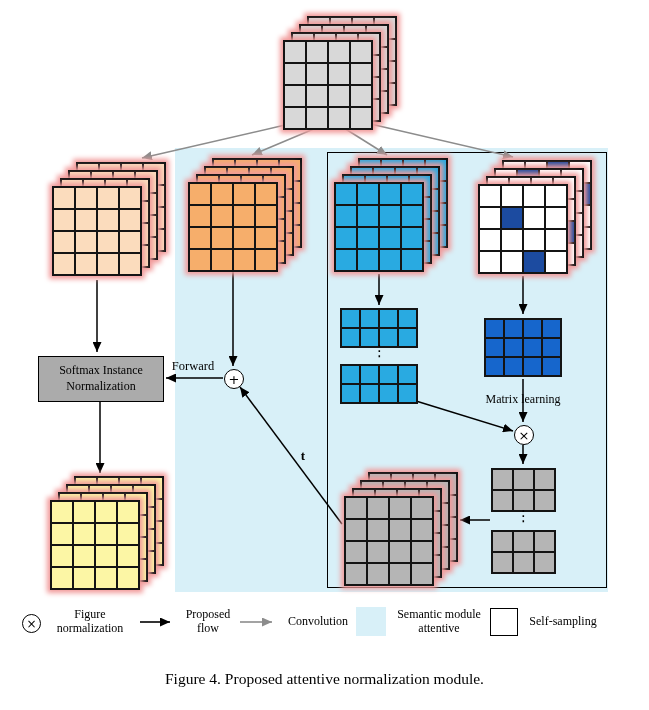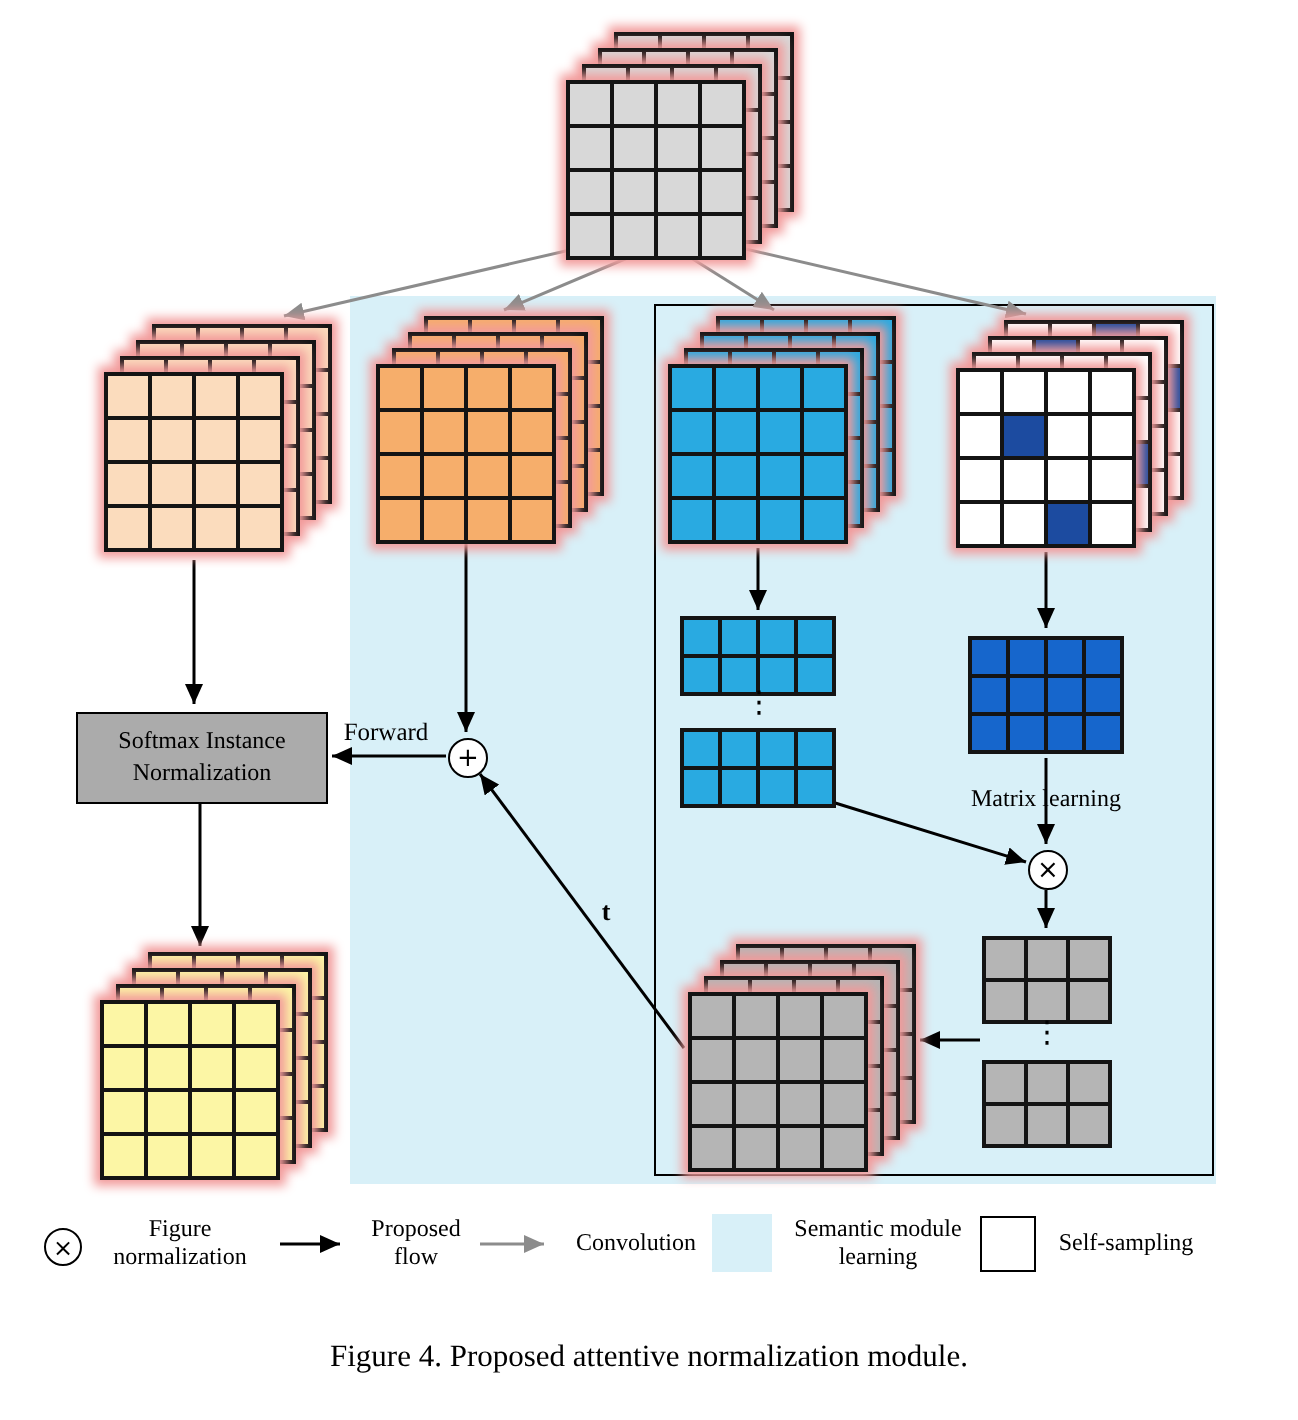--- a/index.html
+++ b/index.html
@@ -686,20 +686,20 @@
 <div class="leg-text" style="left:176px;top:608px;width:64px;">
   <div>Proposed</div>
   <div>flow</div>
 </div>
 <div class="leg-text" style="left:276px;top:615px;width:84px;">
   <div>Convolution</div>
 </div>
 <div class="leg-square cyan" style="left:356px;top:607px;width:30px;height:29px;"></div>
 <div class="leg-text" style="left:390px;top:608px;width:98px;">
   <div>Semantic module</div>
-  <div>learning</div>
+  <div>attentive</div>
 </div>
 <div class="leg-square white" style="left:490px;top:608px;width:26px;height:26px;"></div>
 <div class="leg-text" style="left:518px;top:615px;width:90px;">
   <div>Self-sampling</div>
 </div>
 
 <div class="caption" style="top:670px;">Figure 4. Proposed attentive normalization module.</div>
 
 </body></html>

